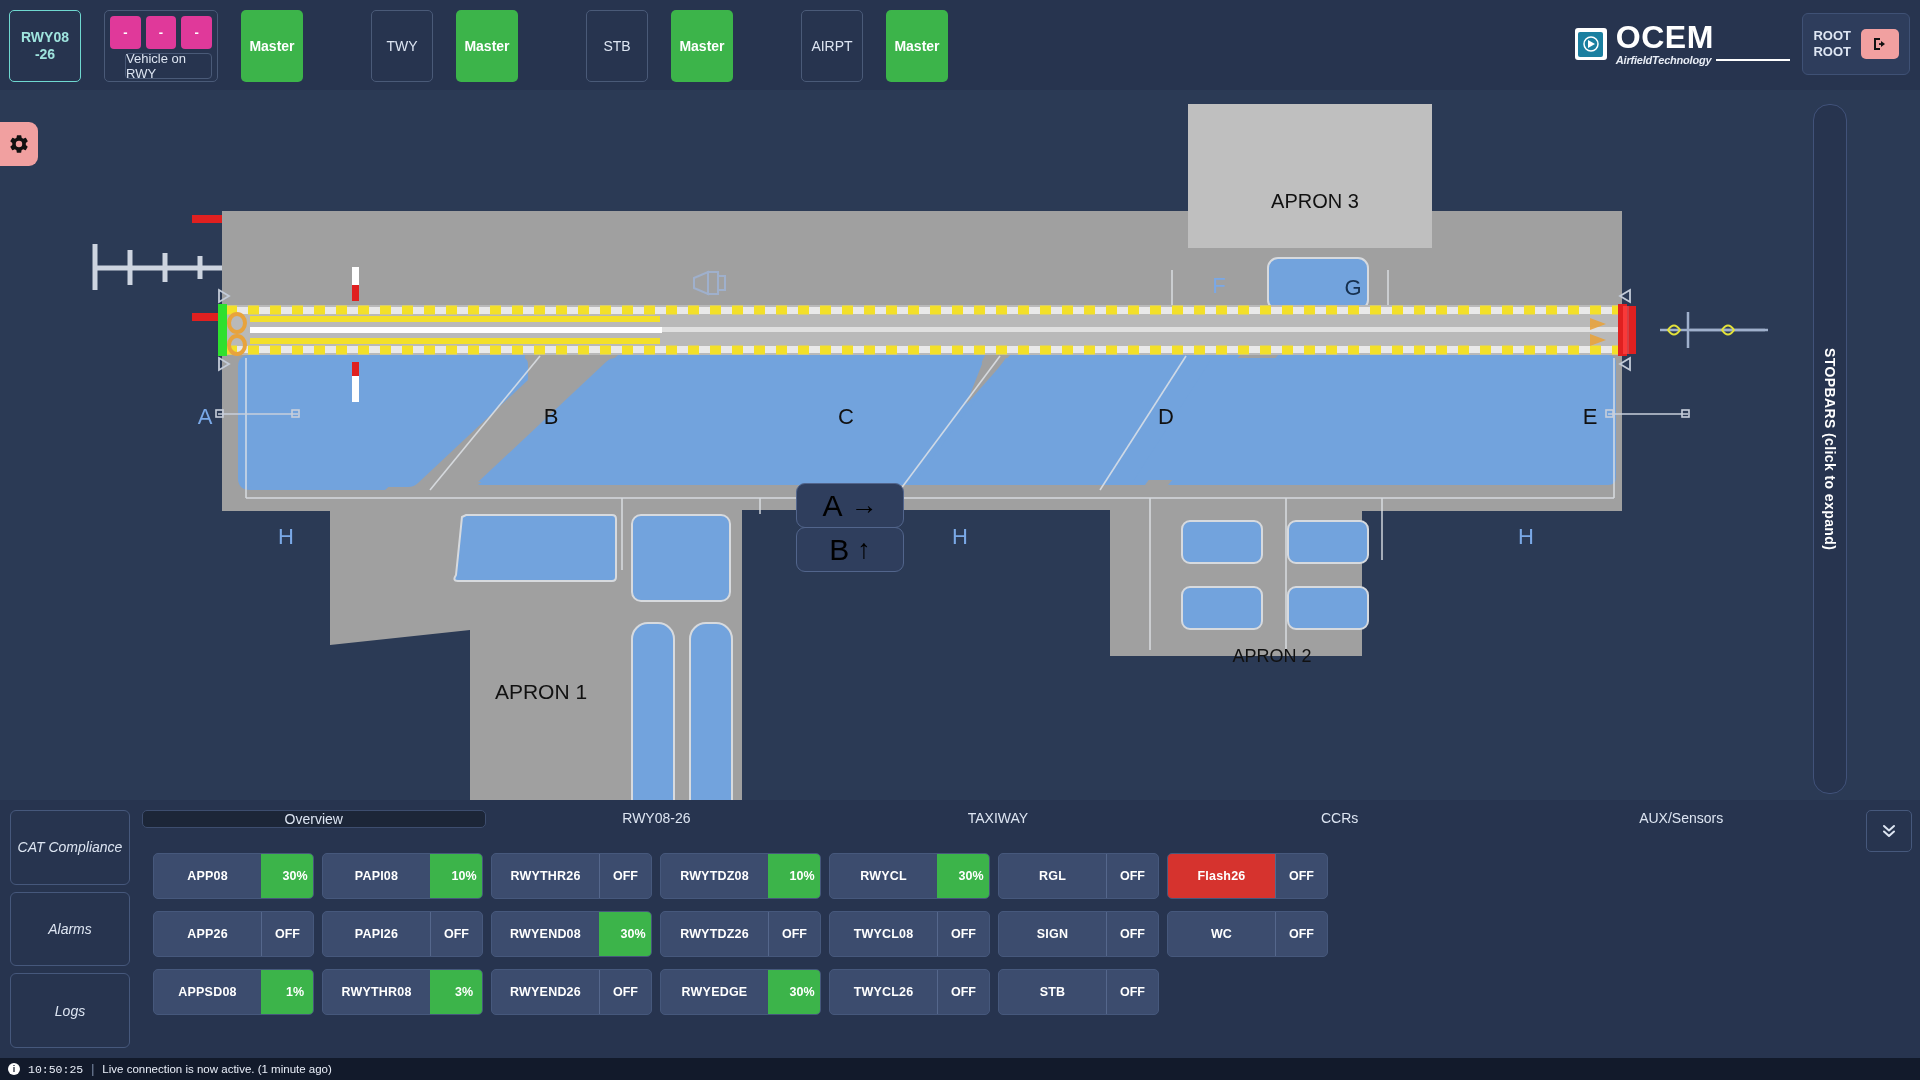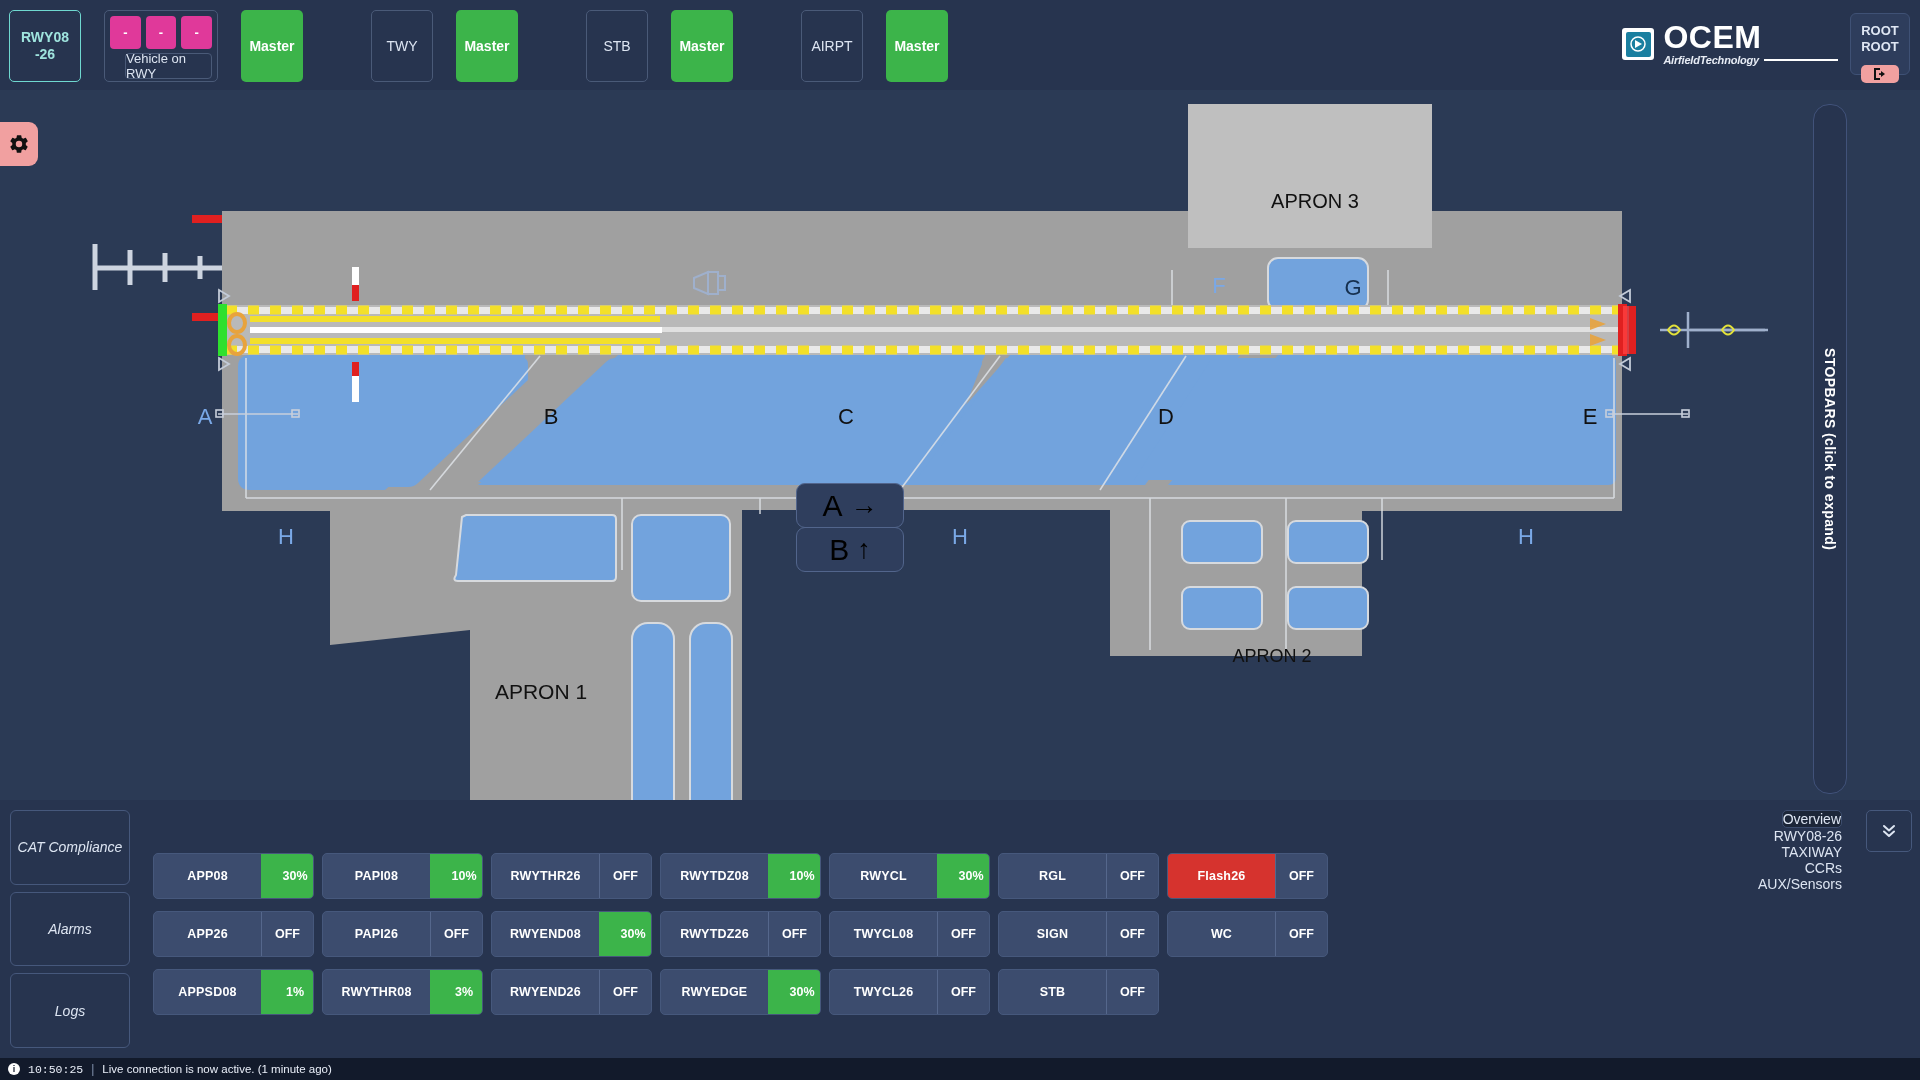--- a/index.html
+++ b/index.html
@@ -68,21 +68,21 @@
   }
   .ocem-text-wrap { display: flex; flex-direction: column; }
   .ocem-word { color: #ffffff; font-size: 32px; font-weight: 700; letter-spacing: 0.5px; line-height: 32px; }
   .ocem-sub {
     color: #e7ecf5; font-size: 11px; font-style: italic; font-weight: 700;
     letter-spacing: -0.2px; line-height: 14px; display: flex; align-items: center; gap: 5px;
   }
   .ocem-rule { display: inline-block; width: 74px; height: 2px; background: #ffffff; }
   .user-box {
     border: 1px solid #3f5175; border-radius: 6px; background: #2e3d5c;
-    padding: 9px 10px; display: flex; align-items: center; gap: 10px; height: 62px; flex-direction: column;
+    padding: 9px 10px; display: flex; align-items: center; gap: 10px; height: 62px;
   }
   .user-name { color: #dfe7f4; font-size: 13px; font-weight: 700; line-height: 16px; }
   .logout-btn {
     width: 38px; height: 30px; background: #f1a0a0; border-radius: 5px;
     display: flex; align-items: center; justify-content: center;
   }
 
   
   #map-area {
     position: absolute; left: 0; top: 90px; width: 1855px; height: 710px;
@@ -114,22 +114,22 @@
   #side-tabs {
     position: absolute; left: 10px; top: 10px; width: 120px; height: 238px;
     display: flex; flex-direction: column; gap: 7px; font-style: italic;
   }
   .side-tab {
     flex: 1; border: 1px solid #46587c; border-radius: 6px; background: #27344f;
     display: flex; align-items: center; justify-content: center;
     color: #dde5f2; font-size: 14px; font-weight: 500;
   }
   #tabstrip {
-    position: absolute; left: 132px; top: 10px; width: 1710px; height: 42px;
-    display: flex; align-items: flex-end; flex-direction: column;
+    position: absolute; left: 142px; top: 10px; width: 1710px; height: 42px;
+    display: flex; align-items: flex-start;
   }
   .tab {
     flex: 1; display: flex; align-items: center; justify-content: center;
     color: #dde5f2; font-size: 14px; font-weight: 500; border-radius: 5px;
   }
   .tab.active { background: #1c2638; border: 1px solid #3d4d6e; }
   #expand-btn {
     position: absolute; right: 8px; top: 10px; width: 46px; height: 42px;
     border: 1px solid #46587c; border-radius: 5px; background: #27344f;
     display: flex; align-items: center; justify-content: center;

